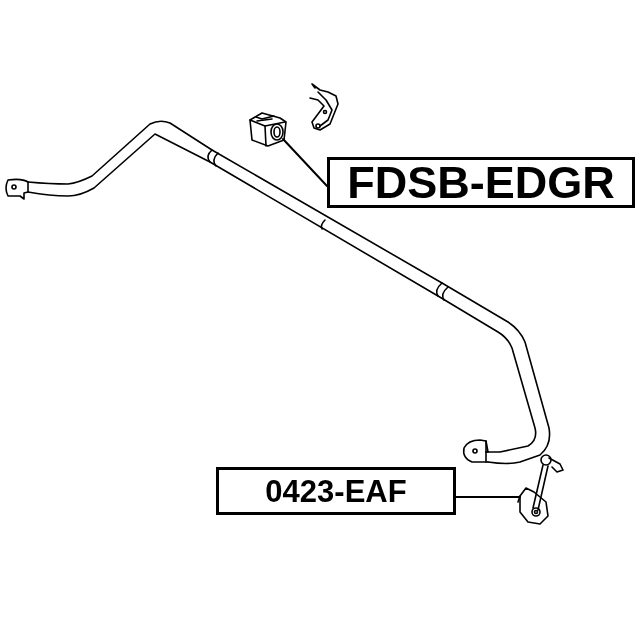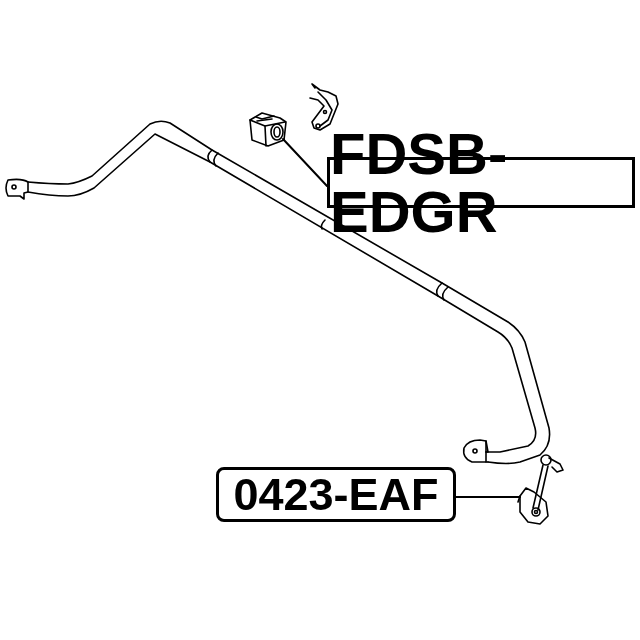--- a/index.html
+++ b/index.html
@@ -5,22 +5,22 @@
   html, body { margin: 0; padding: 0; background: #ffffff; }
   body { width: 640px; height: 640px; position: relative; overflow: hidden; font-family: "Liberation Sans", sans-serif; }
   .canvas { position: absolute; left: 0; top: 0; width: 640px; height: 640px; }
   .label-box {
     position: absolute; box-sizing: border-box;
     border: 3px solid #000; background: #fff;
     display: flex; align-items: center; justify-content: center;
     font-family: "Liberation Sans", sans-serif; font-weight: bold; color: #000;
     letter-spacing: 0px; line-height: 1;
   }
-  .label-1 { left: 327px; top: 157px; width: 308px; height: 51px; font-size: 58px; }
-  .label-2 { left: 216px; top: 467px; width: 240px; height: 55px; font-size: 45px; border-radius: 8px; }
+  .label-1 { left: 327px; top: 157px; width: 308px; height: 51px; font-size: 45px; }
+  .label-2 { left: 216px; top: 467px; width: 240px; height: 48px; font-size: 31px; }
 </style>
 </head>
 <body>
 
 <svg class="canvas" viewBox="0 0 640 640" xmlns="http://www.w3.org/2000/svg">
   <g fill="none" stroke="#000" stroke-width="1.6" stroke-linejoin="round" stroke-linecap="round">
 
     <g>
 
       <path d="M 8 180 Q 4 188 8 196 L 20 196 L 24 199 L 24 193 L 28 192 L 28 182 Q 22 178 8 180 Z"></path>

